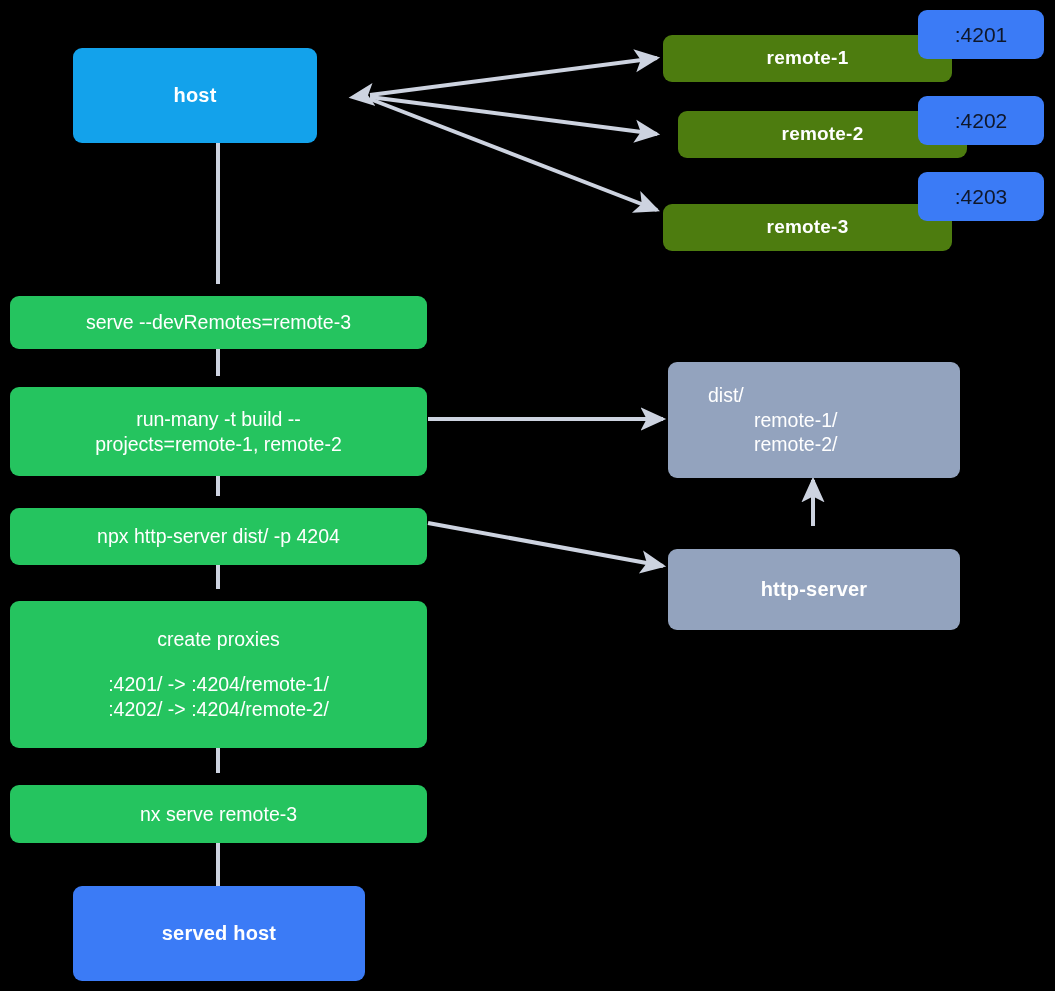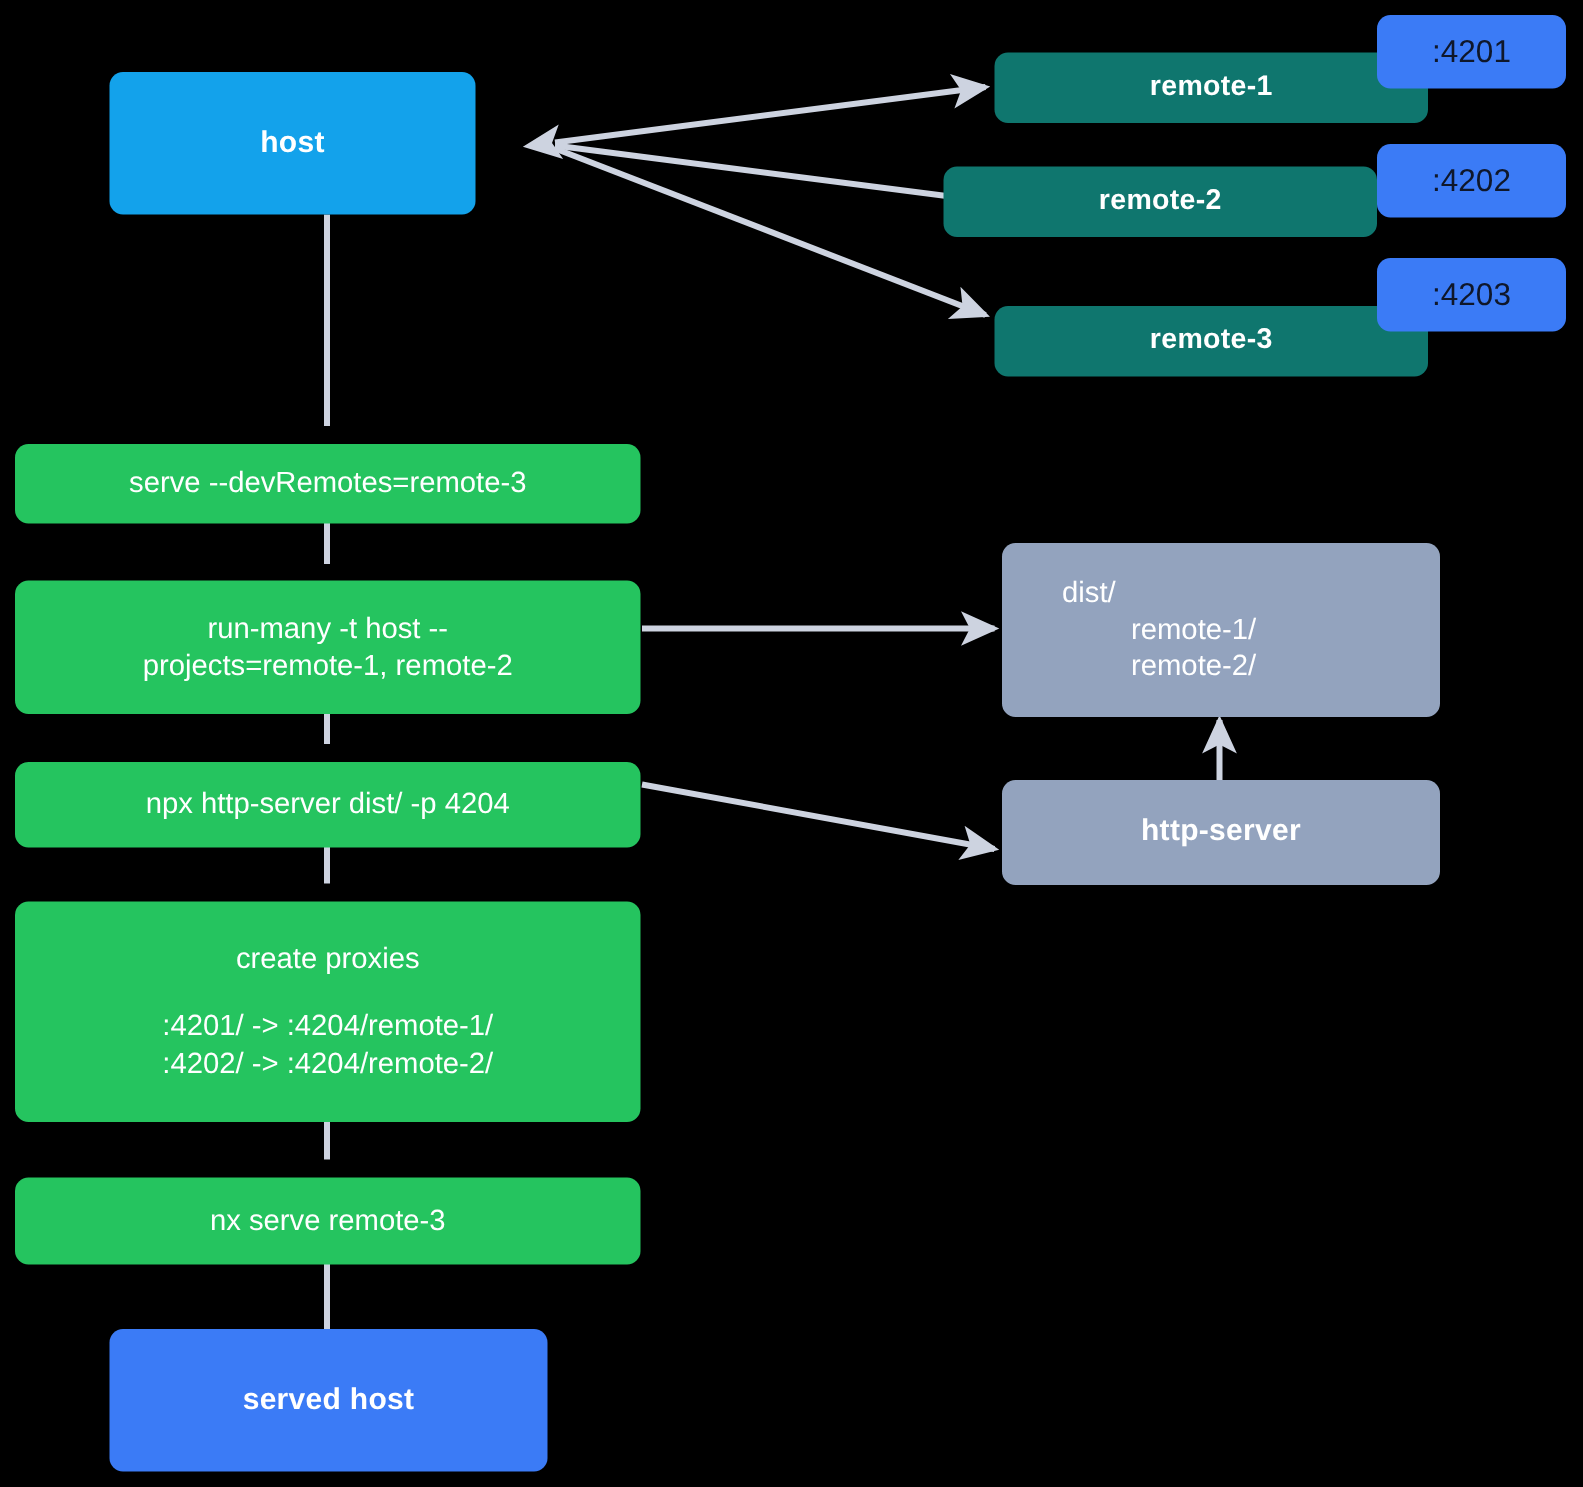--- a/index.html
+++ b/index.html
@@ -44,21 +44,21 @@
     font-size: 20px;
     letter-spacing: 0.2px;
   }
   .node.served {
     background: #3b7bf6;
     font-weight: bold;
     font-size: 20px;
     letter-spacing: 0.2px;
   }
   .node.remote {
-    background: #0f766e;
+    background: #4d7c0f;
     font-weight: bold;
     font-size: 19px;
     letter-spacing: 0.2px;
   }
   .node.cmd {
     background: #25c45f;
     font-weight: normal;
     font-size: 19.5px;
     margin-top: 12px;
   }
@@ -132,40 +132,40 @@
     <span>host</span>
   </div>
 
   <div class="node remote" style="left:663px; top:35px; width:289px; height:47px;">
     <span>remote-1</span>
   </div>
   <div class="badge" style="left:918px; top:10px; width:126px; height:49px;">
     <span>:4201</span>
   </div>
 
-  <div class="node remote" style="left:629px; top:111px; width:289px; height:47px;">
+  <div class="node remote" style="left:678px; top:111px; width:289px; height:47px;">
     <span>remote-2</span>
   </div>
   <div class="badge" style="left:918px; top:96px; width:126px; height:49px;">
     <span>:4202</span>
   </div>
 
   <div class="node remote" style="left:663px; top:187px; width:289px; height:47px;margin-top:17px;">
     <span>remote-3</span>
   </div>
   <div class="badge" style="left:918px; top:172px; width:126px; height:49px;">
     <span>:4203</span>
   </div>
 
   <div class="node cmd" style="left:10px; top:284px; width:417px; height:53px;">
     <span>serve --devRemotes=remote-3</span>
   </div>
 
   <div class="node cmd" style="left:10px; top:375px; width:417px; height:89px;">
-    <span class="cmd-line">run-many -t host --</span>
+    <span class="cmd-line">run-many -t build --</span>
     <span class="cmd-line">projects=remote-1, remote-2</span>
   </div>
 
   <div class="node cmd" style="left:10px; top:496px; width:417px; height:57px;">
     <span>npx http-server dist/ -p 4204</span>
   </div>
 
   <div class="node cmd" style="left:10px; top:589px; width:417px; height:147px;">
     <span class="cmd-line">create proxies</span>
     <span class="cmd-spacer"></span>
@@ -180,17 +180,17 @@
   <div class="node served" style="left:73px; top:886px; width:292px; height:95px;">
     <span>served host</span>
   </div>
 
   <div class="node asset" style="left:668px; top:362px; width:292px; height:116px;">
     <span class="asset-line">dist/</span>
     <span class="asset-line asset-indent">remote-1/</span>
     <span class="asset-line asset-indent">remote-2/</span>
   </div>
 
-  <div class="node service" style="left:668px; top:520px; width:292px; height:70px;">
+  <div class="node service" style="left:668px; top:549px; width:292px; height:81px;">
     <span>http-server</span>
   </div>
 
 </div>
 
 </body></html>

